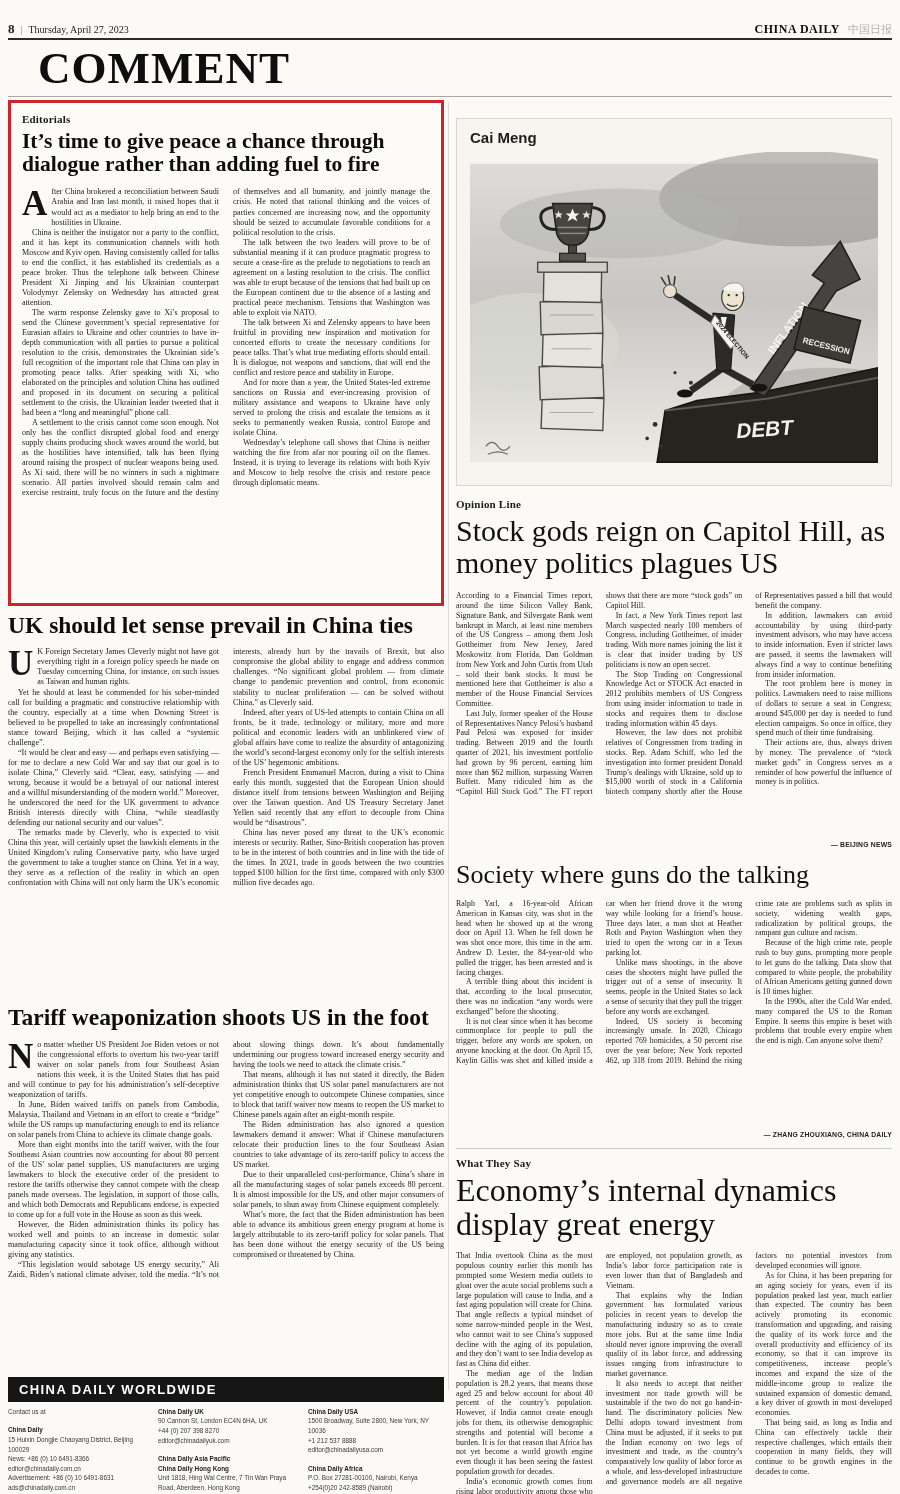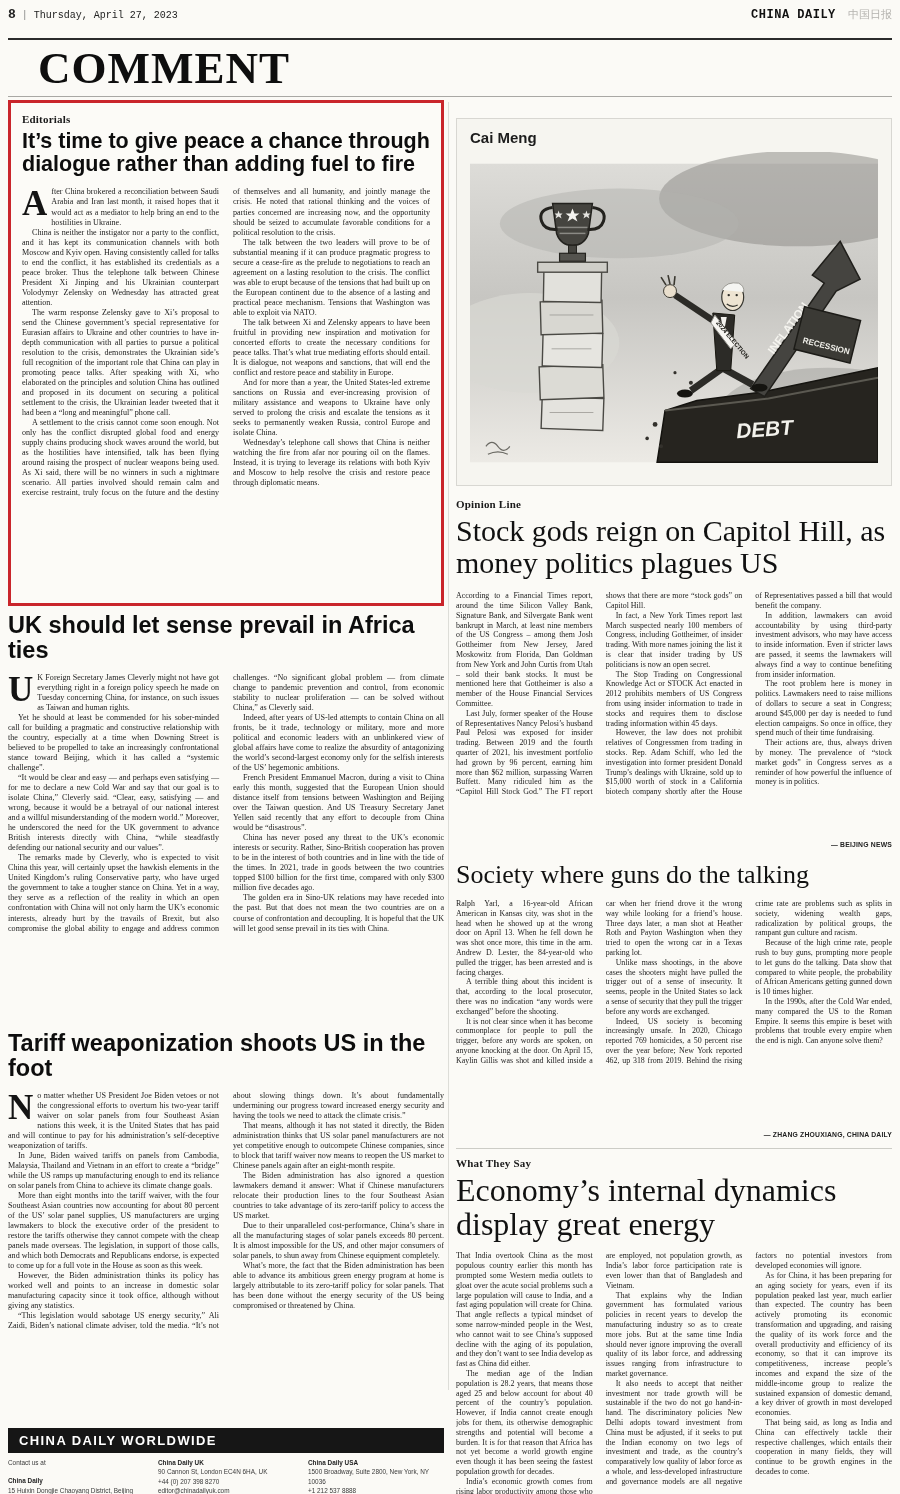--- a/index.html
+++ b/index.html
@@ -7,22 +7,22 @@
   .page {
     position: relative; width: 900px; height: 1494px;
     background: #fbfaf6; color:#1c1c1c; overflow: hidden;
     font-family: "Liberation Serif", "DejaVu Serif", serif;
   }
   
   .masthead {
     position:absolute; left:8px; right:8px; top:14px; height:26px;
     border-bottom:2px solid #2b2b2b;
     display:flex; justify-content:space-between; align-items:flex-end;
-    padding-bottom:16px;
-    font-family:Liberation Mono, monospace;
+    padding-bottom:1px;
+    font-family:Liberation Serif, serif;
   }
   .mh-left { font-size:10px; color:#222; }
   .mh-left .pnum { font-weight:bold; font-size:13px; margin-right:6px; }
   .mh-left .sep { color:#888; margin-right:6px; }
   .mh-right { font-size:12px; }
   .mh-right .brand { font-weight:bold; letter-spacing:.5px; color:#111; }
   .mh-right .brand-cn { color:#b4b2ae; font-size:11px; margin-left:5px; }
   .section-title {
     position:absolute; left:10px; top:46px;
     font-family:"Liberation Serif", serif; font-weight:bold;
@@ -34,21 +34,21 @@
   .main { position:absolute; left:8px; right:8px; top:100px; bottom:0; }
   .divider-v { position:absolute; left:440px; top:2px; height:1288px; width:1px; background:#ddddd8; }
   .col-left  { position:absolute; left:0; top:0; width:436px; }
   .col-right { position:absolute; left:448px; top:0; right:0; }
 
   .kicker {
     font-family:Liberation Serif, serif; font-weight:bold;
     font-size:11px; color:#1a1a1a; letter-spacing:.2px;
   }
   .headline-bold {
-    font-family:Liberation Sans, sans-serif; font-weight:bold;
+    font-family:Liberation Serif, serif; font-weight:bold;
     color:#0d0d0d; line-height:1.08;
   }
   .headline-light {
     font-family:"Liberation Serif", serif; font-weight:normal;
     color:#111; line-height:1.07;
   }
   .body { overflow:hidden; font-size:8.1px; line-height:1.24; color:#222; }
   .body p { text-align:justify; text-indent:10px; margin:0; }
   .body p:first-child { text-indent:0; }
   .cols2 { column-count:2; column-gap:14px; }
@@ -138,30 +138,29 @@
             <p>The warm response Zelensky gave to Xi’s proposal to send the Chinese government’s special representative for Eurasian affairs to Ukraine and other countries to have in-depth communication with all parties to pursue a political resolution to the crisis, demonstrates the Ukrainian side’s full recognition of the important role that China can play in promoting peace talks. After speaking with Xi, who elaborated on the principles and solution China has outlined and proposed in its document on securing a political settlement to the crisis, the Ukrainian leader tweeted that it had been a “long and meaningful” phone call.</p>
             <p>A settlement to the crisis cannot come soon enough. Not only has the conflict disrupted global food and energy supply chains producing shock waves around the world, but as the hostilities have intensified, talk has been flying around raising the prospect of nuclear weapons being used. As Xi said, there will be no winners in such a nightmare scenario. All parties involved should remain calm and exercise restraint, truly focus on the future and the destiny of themselves and all humanity, and jointly manage the crisis. He noted that rational thinking and the voices of parties concerned are increasing now, and the opportunity should be seized to accumulate favorable conditions for a political resolution to the crisis.</p>
             <p>The talk between the two leaders will prove to be of substantial meaning if it can produce pragmatic progress to secure a cease-fire as the prelude to negotiations to reach an agreement on a lasting resolution to the crisis. The conflict was able to erupt because of the tensions that had built up on the European continent due to the absence of a lasting and practical peace mechanism. Tensions that Washington was able to exploit via NATO.</p>
             <p>The talk between Xi and Zelensky appears to have been fruitful in providing new inspiration and motivation for concerted efforts to create the necessary conditions for peace talks. That’s what true mediating efforts should entail. It is dialogue, not weapons and sanctions, that will end the conflict and restore peace and stability in Europe.</p>
             <p>And for more than a year, the United States-led extreme sanctions on Russia and ever-increasing provision of military assistance and weapons to Ukraine have only served to prolong the crisis and escalate the tensions as it seeks to permanently weaken Russia, control Europe and isolate China.</p>
             <p>Wednesday’s telephone call shows that China is neither watching the fire from afar nor pouring oil on the flames. Instead, it is trying to leverage its relations with both Kyiv and Moscow to help resolve the crisis and restore peace through diplomatic means.</p>
           </div>
       </div>
 
       <div>
-        <div class="headline-bold uk-headline">UK should let sense prevail in Africa ties</div>
+        <div class="headline-bold uk-headline">UK should let sense prevail in China ties</div>
         <div class="body cols2 dropcap uk-body">
             <p>UK Foreign Secretary James Cleverly might not have got everything right in a foreign policy speech he made on Tuesday concerning China, for instance, on such issues as Taiwan and human rights.</p>
             <p>Yet he should at least be commended for his sober-minded call for building a pragmatic and constructive relationship with the country, especially at a time when Downing Street is believed to be propelled to take an increasingly confrontational stance toward Beijing, which it has called a “systemic challenge”.</p>
             <p>“It would be clear and easy — and perhaps even satisfying — for me to declare a new Cold War and say that our goal is to isolate China,” Cleverly said. “Clear, easy, satisfying — and wrong, because it would be a betrayal of our national interest and a willful misunderstanding of the modern world.” Moreover, he underscored the need for the UK government to advance British interests directly with China, “while steadfastly defending our national security and our values”.</p>
             <p>The remarks made by Cleverly, who is expected to visit China this year, will certainly upset the hawkish elements in the United Kingdom’s ruling Conservative party, who have urged the government to take a tougher stance on China. Yet in a way, they serve as a reflection of the reality in which an open confrontation with China will not only harm the UK’s economic interests, already hurt by the travails of Brexit, but also compromise the global ability to engage and address common challenges. “No significant global problem — from climate change to pandemic prevention and control, from economic stability to nuclear proliferation — can be solved without China,” as Cleverly said.</p>
             <p>Indeed, after years of US-led attempts to contain China on all fronts, be it trade, technology or military, more and more political and economic leaders with an unblinkered view of global affairs have come to realize the absurdity of antagonizing the world’s second-largest economy only for the selfish interests of the US’ hegemonic ambitions.</p>
             <p>French President Emmanuel Macron, during a visit to China early this month, suggested that the European Union should distance itself from tensions between Washington and Beijing over the Taiwan question. And US Treasury Secretary Janet Yellen said recently that any effort to decouple from China would be “disastrous”.</p>
             <p>China has never posed any threat to the UK’s economic interests or security. Rather, Sino-British cooperation has proven to be in the interest of both countries and in line with the tide of the times. In 2021, trade in goods between the two countries topped $100 billion for the first time, compared with only $300 million five decades ago.</p>
-            <p>The golden era in Sino-UK relations may have receded into the past. But that does not mean the two countries are on a course of confrontation and decoupling. It is hopeful that the UK will let good sense prevail in its ties with China.</p>
           </div>
       </div>
 
       <div>
         <div class="headline-bold tariff-headline">Tariff weaponization shoots US in the foot</div>
         <div class="body cols2 dropcap tariff-body">
             <p>No matter whether US President Joe Biden vetoes or not the congressional efforts to overturn his two-year tariff waiver on solar panels from four Southeast Asian nations this week, it is the United States that has paid and will continue to pay for his administration’s self-deceptive weaponization of tariffs.</p>
             <p>In June, Biden waived tariffs on panels from Cambodia, Malaysia, Thailand and Vietnam in an effort to create a “bridge” while the US ramps up manufacturing enough to end its reliance on solar panels from China to achieve its climate change goals.</p>
             <p>More than eight months into the tariff waiver, with the four Southeast Asian countries now accounting for about 80 percent of the US’ solar panel supplies, US manufacturers are urging lawmakers to block the executive order of the president to restore the tariffs otherwise they cannot compete with the cheap panels made overseas. The legislation, in support of those calls, and which both Democrats and Republicans endorse, is expected to come up for a full vote in the House as soon as this week.</p>
             <p>However, the Biden administration thinks its policy has worked well and points to an increase in domestic solar manufacturing capacity since it took office, although without giving any statistics.</p>

